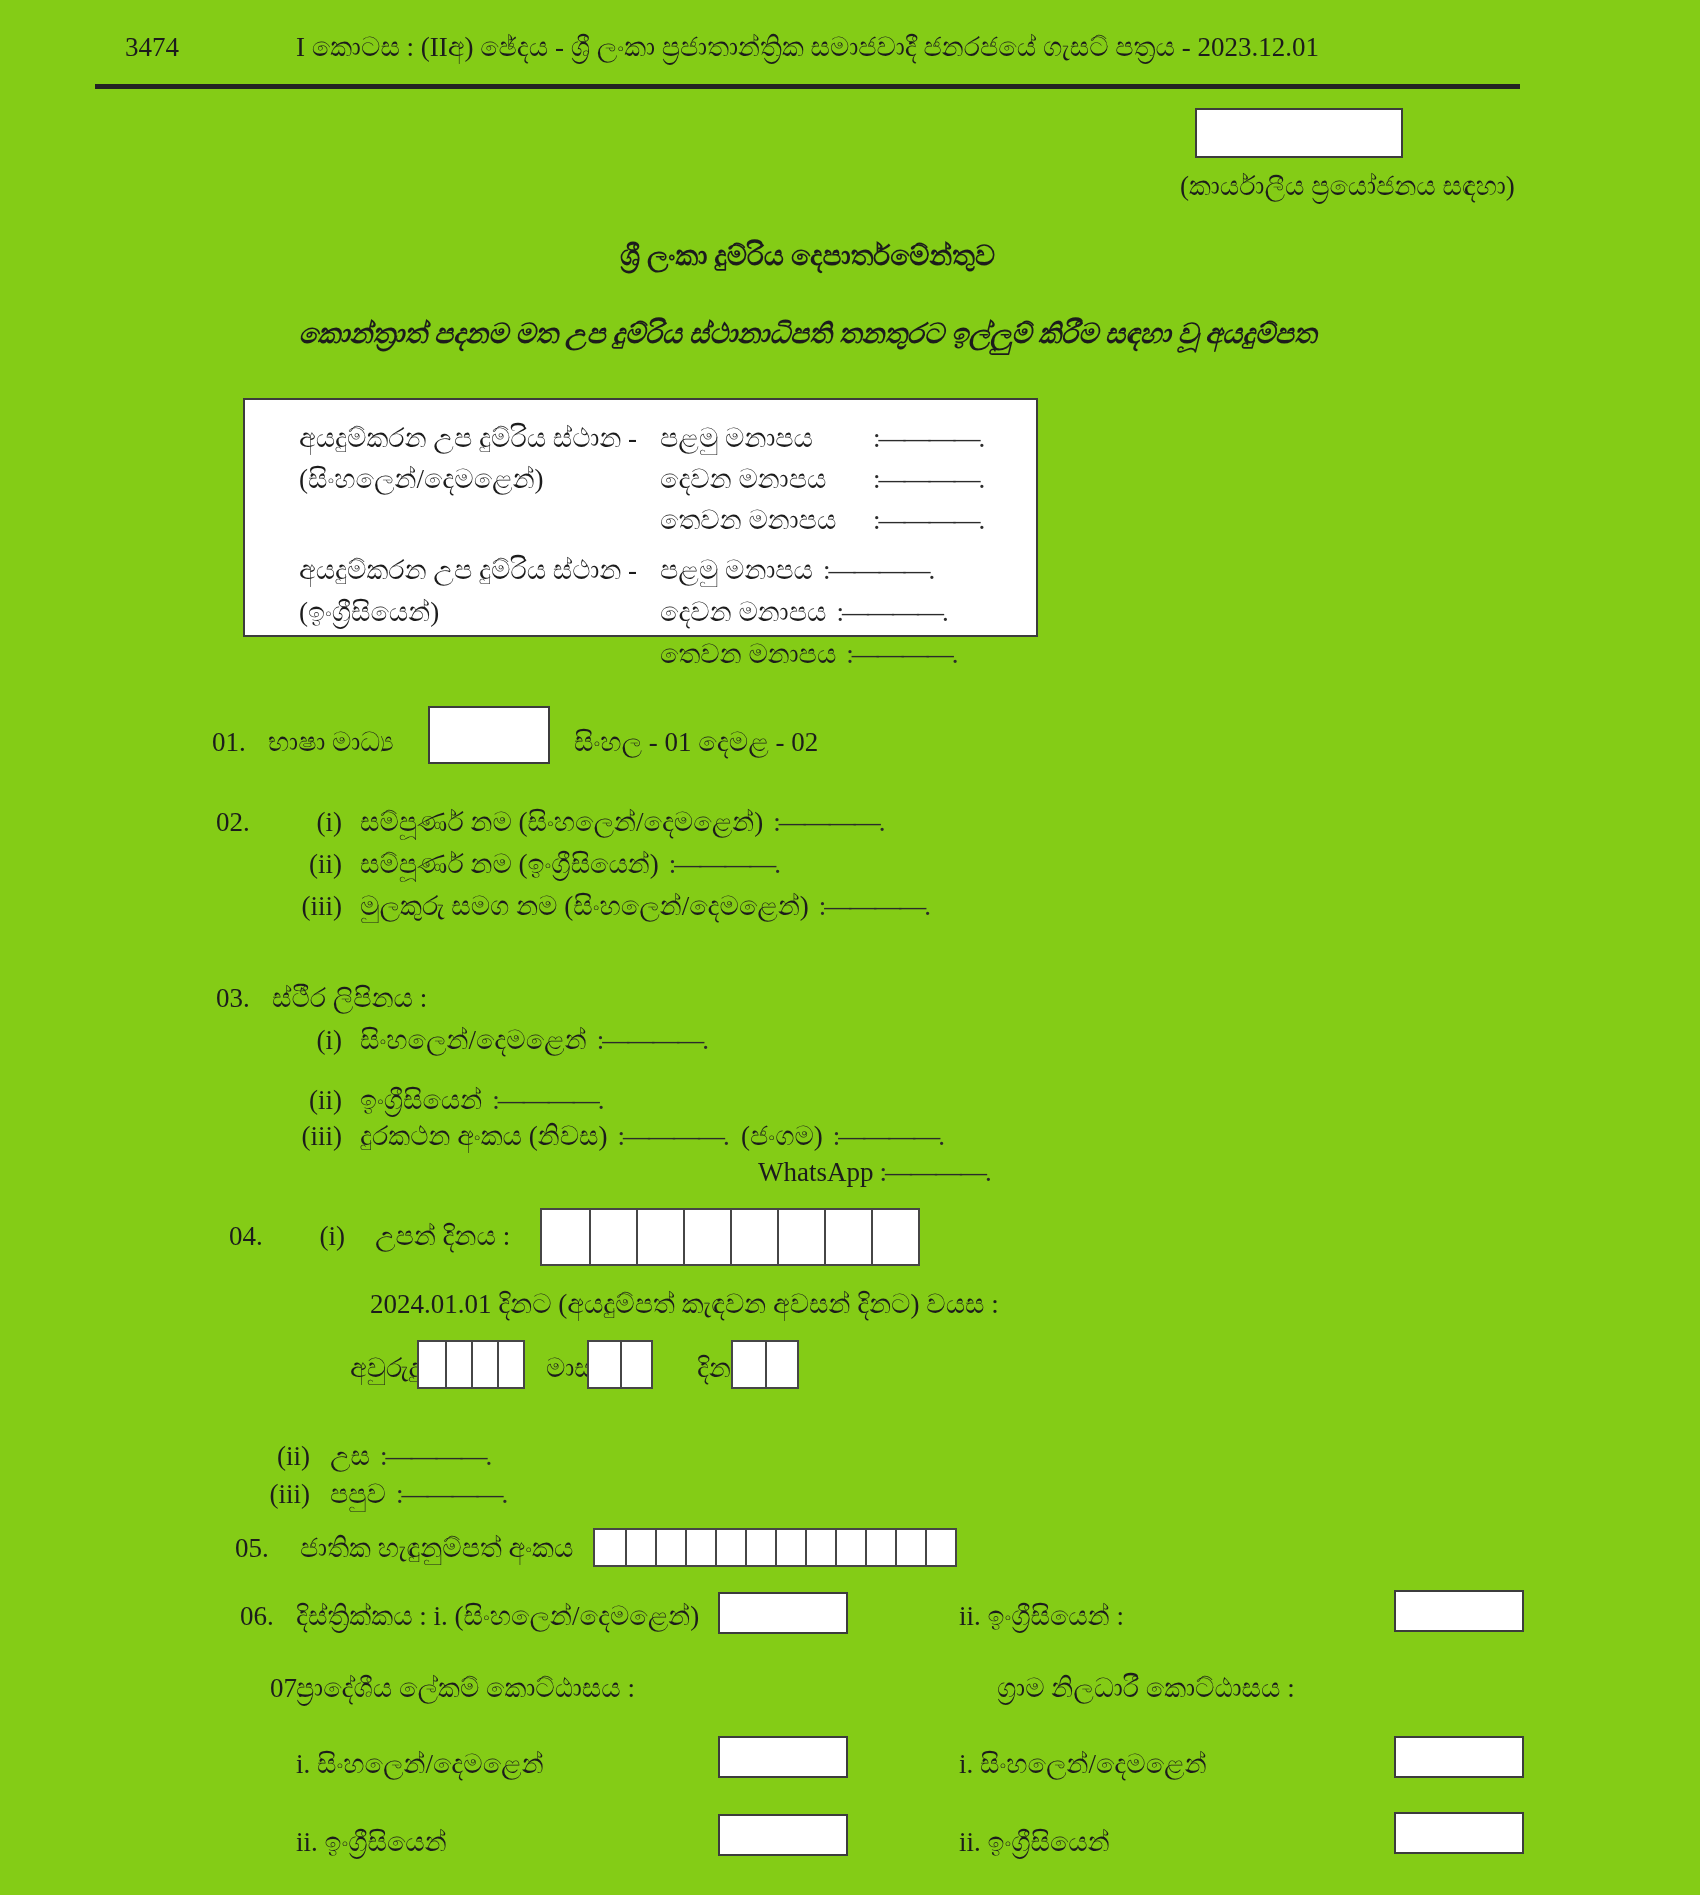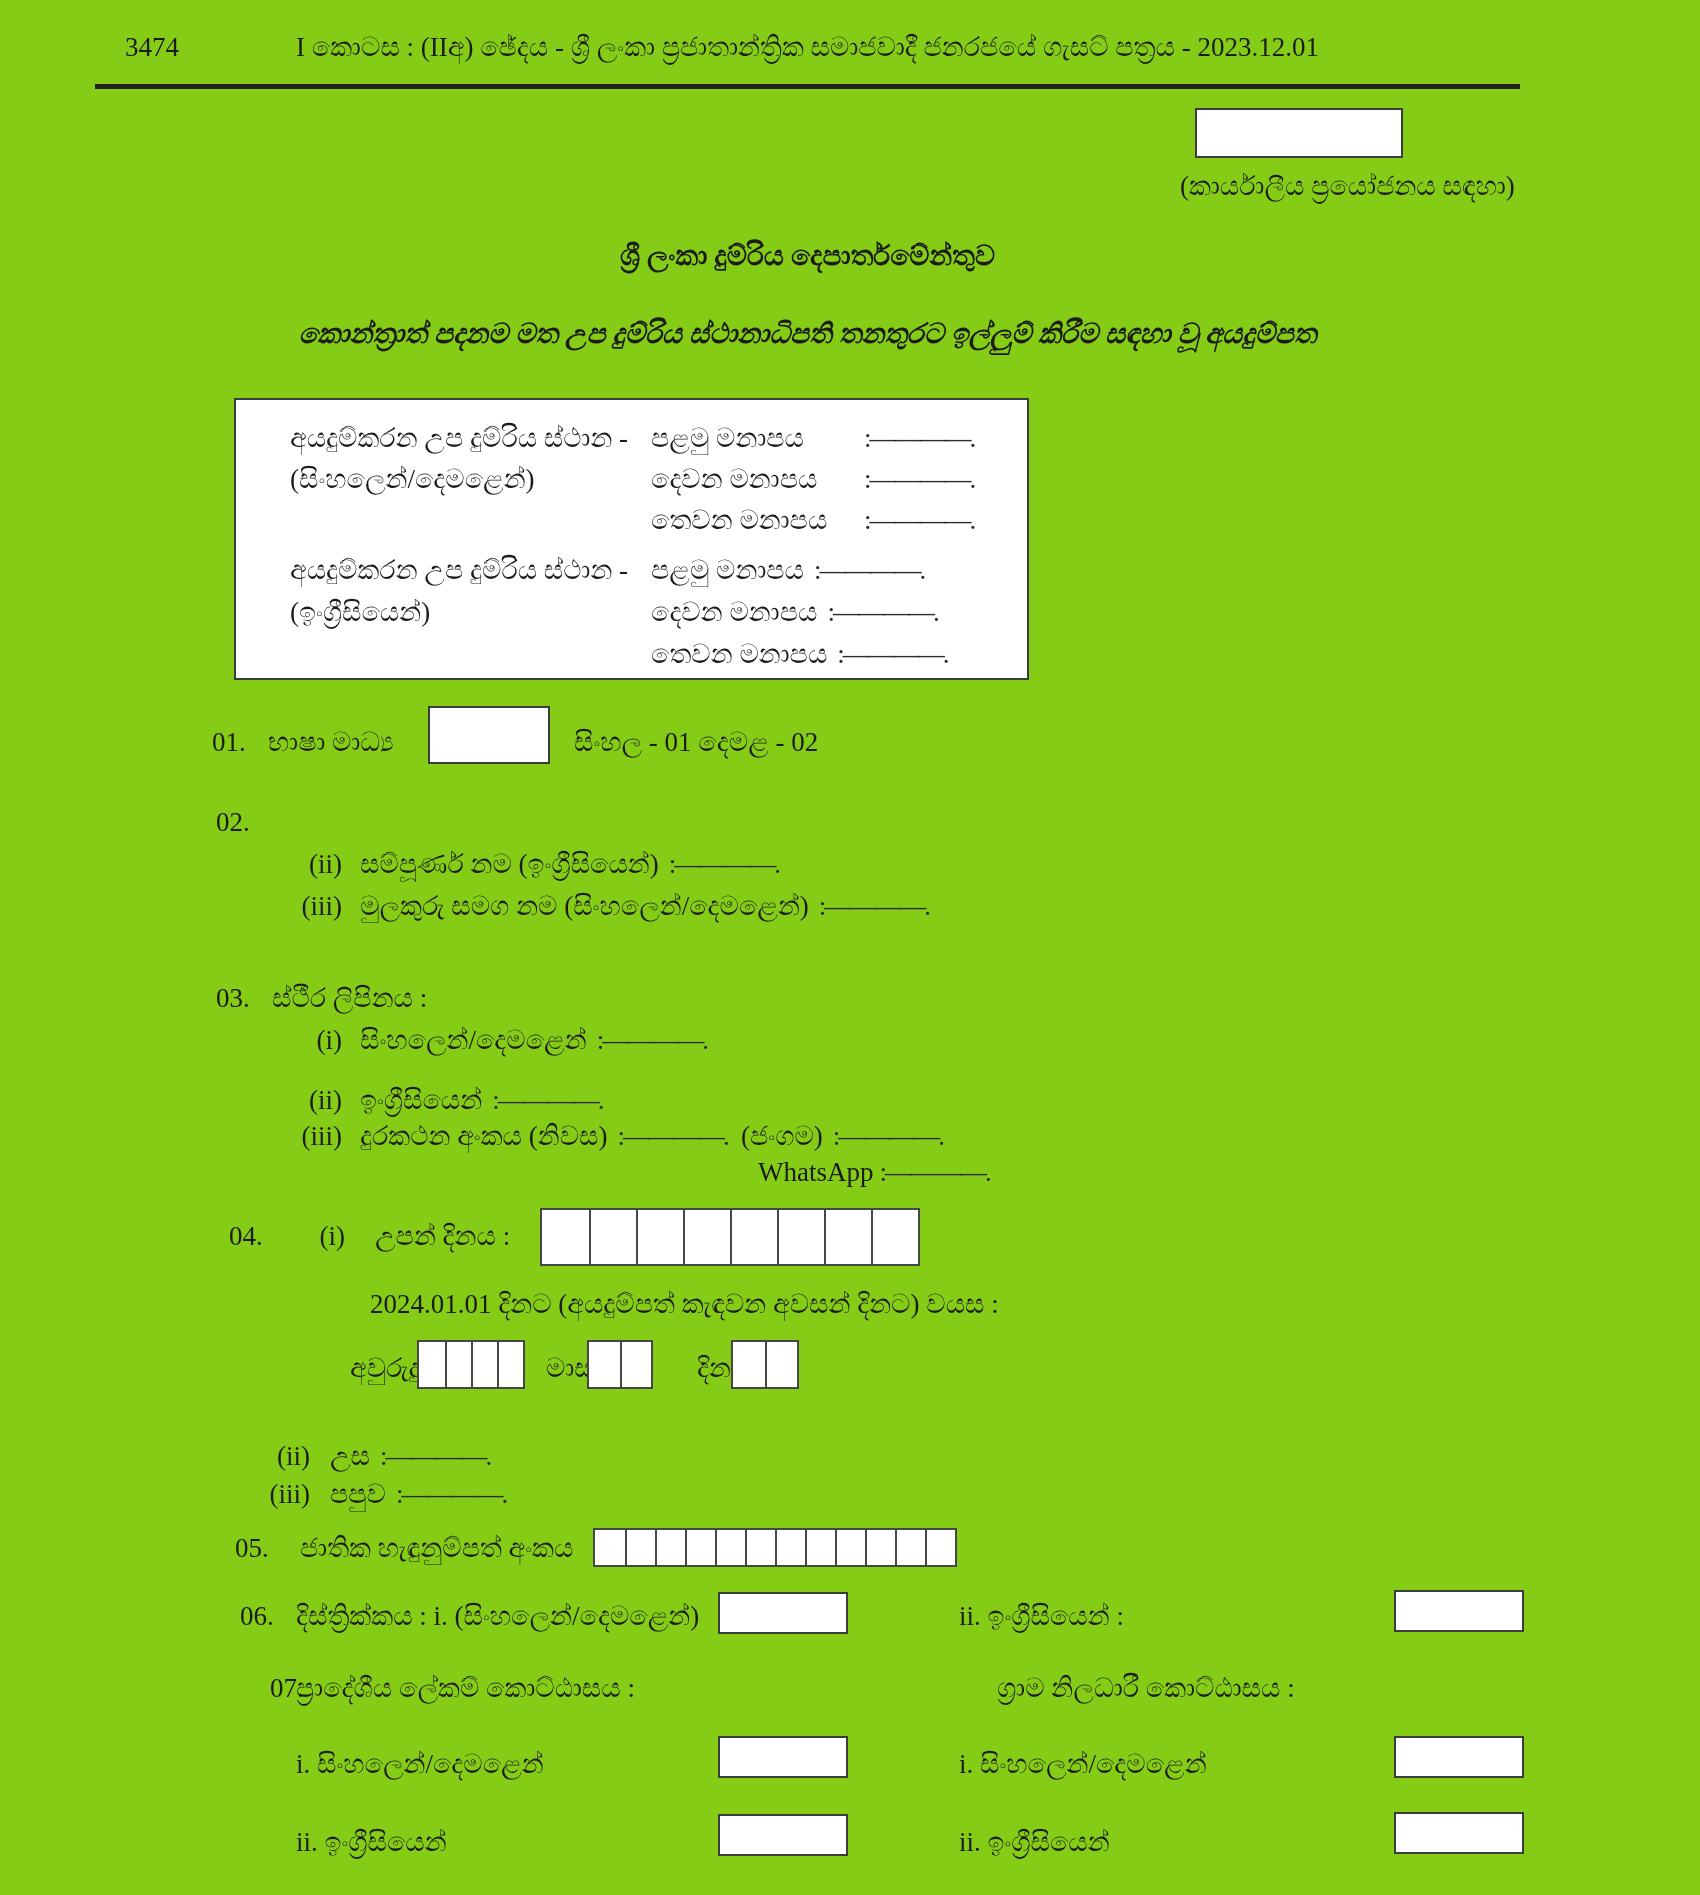--- a/index.html
+++ b/index.html
@@ -29,21 +29,21 @@
   <span class="abs" style="left:125px;top:31px;">3474</span>
   <div class="abs center" style="left:95px;top:31px;width:1425px;">I කොටස : (IIඅ) ඡේදය - ශ්‍රී ලංකා ප්‍රජාතාන්ත්‍රික සමාජවාදී ජනරජයේ ගැසට් පත්‍රය - 2023.12.01</div>
   <div class="abs rule" style="left:95px;top:84px;width:1425px;height:5px;"></div>
 
   <div class="abs box" style="left:1195px;top:108px;width:208px;height:50px;"></div>
   <span class="abs" style="left:1180px;top:170px;">(කාර්යාලීය ප්‍රයෝජනය සඳහා)</span>
 
   <div class="abs center bold" style="left:95px;top:238px;width:1425px;font-size:28px;">ශ්‍රී ලංකා දුම්රිය දෙපාර්තමේන්තුව</div>
   <div class="abs center bold italic" style="left:95px;top:316px;width:1425px;font-size:28px;">කොන්ත්‍රාත් පදනම මත උප දුම්රිය ස්ථානාධිපති තනතුරට ඉල්ලුම් කිරීම සඳහා වූ අයදුම්පත</div>
 
-  <div class="abs box" style="left:234px;top:398px;width:795px;height:282px;">
+  <div class="abs box" style="left:243px;top:398px;width:795px;height:239px;">
     <span class="abs" style="left:54px;top:22px;">අයදුම්කරන උප දුම්රිය ස්ථාන -</span>
     <span class="abs" style="left:54px;top:63px;">(සිංහලෙන්/දෙමළෙන්)</span>
     <span class="abs" style="left:415px;top:22px;">පළමු මනාපය</span>
     <span class="abs" style="left:415px;top:63px;">දෙවන මනාපය</span>
     <span class="abs" style="left:415px;top:104px;">තෙවන මනාපය</span>
     <span class="abs fill" style="left:628px;top:22px;">:————.</span>
     <span class="abs fill" style="left:628px;top:63px;">:————.</span>
     <span class="abs fill" style="left:628px;top:104px;">:————.</span>
 
     <span class="abs" style="left:54px;top:154px;">අයදුම්කරන උප දුම්රිය ස්ථාන -</span>
@@ -52,20 +52,21 @@
     <span class="abs" style="left:415px;top:196px;"><span>දෙවන මනාපය</span><span class="fill ml">:————.</span></span>
     <span class="abs" style="left:415px;top:238px;"><span>තෙවන මනාපය</span><span class="fill ml">:————.</span></span>
   </div>
 
   <span class="abs" style="left:212px;top:726px;">01.</span>
   <span class="abs" style="left:268px;top:726px;">භාෂා මාධ්‍ය</span>
   <div class="abs box" style="left:428px;top:706px;width:122px;height:58px;"></div>
   <span class="abs" style="left:574px;top:726px;">සිංහල - 01 දෙමළ - 02</span>
 
   <span class="abs" style="left:216px;top:806px;">02.</span>
+  <span class="abs" style="left:280px;top:806px;"><span class="rn" style="width:62px;">(i)</span><span class="ml" style="margin-left:18px;">සම්පූර්ණ නම (සිංහලෙන්/දෙමළෙන්)</span><span class="fill ml">:————.</span></span>
   <span class="abs" style="left:280px;top:848px;"><span class="rn" style="width:62px;">(ii)</span><span class="ml" style="margin-left:18px;">සම්පූර්ණ නම (ඉංග්‍රීසියෙන්)</span><span class="fill ml">:————.</span></span>
   <span class="abs" style="left:280px;top:890px;"><span class="rn" style="width:62px;">(iii)</span><span class="ml" style="margin-left:18px;">මුලකුරු සමග නම (සිංහලෙන්/දෙමළෙන්)</span><span class="fill ml">:————.</span></span>
 
   <span class="abs" style="left:216px;top:982px;">03.</span>
   <span class="abs" style="left:272px;top:982px;">ස්ථීර ලිපිනය :</span>
   <span class="abs" style="left:280px;top:1024px;"><span class="rn" style="width:62px;">(i)</span><span class="ml" style="margin-left:18px;">සිංහලෙන්/දෙමළෙන්</span><span class="fill ml">:————.</span></span>
   <span class="abs" style="left:280px;top:1084px;"><span class="rn" style="width:62px;">(ii)</span><span class="ml" style="margin-left:18px;">ඉංග්‍රීසියෙන්</span><span class="fill ml">:————.</span></span>
   <span class="abs" style="left:280px;top:1120px;"><span class="rn" style="width:62px;">(iii)</span><span class="ml" style="margin-left:18px;margin-top:12px;">දුරකථන අංකය (නිවස)</span><span class="fill ml">:————.</span></span>
   <span class="abs" style="left:741px;top:1120px;"><span>(ජංගම)</span><span class="fill ml">:————.</span></span>
   <span class="abs" style="left:758px;top:1156px;"><span>WhatsApp</span><span class="fill" style="margin-left:6px;">:————.</span></span>

